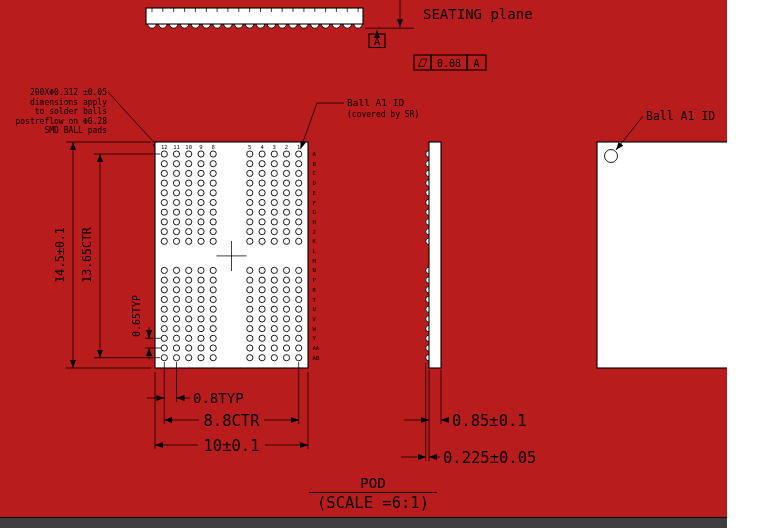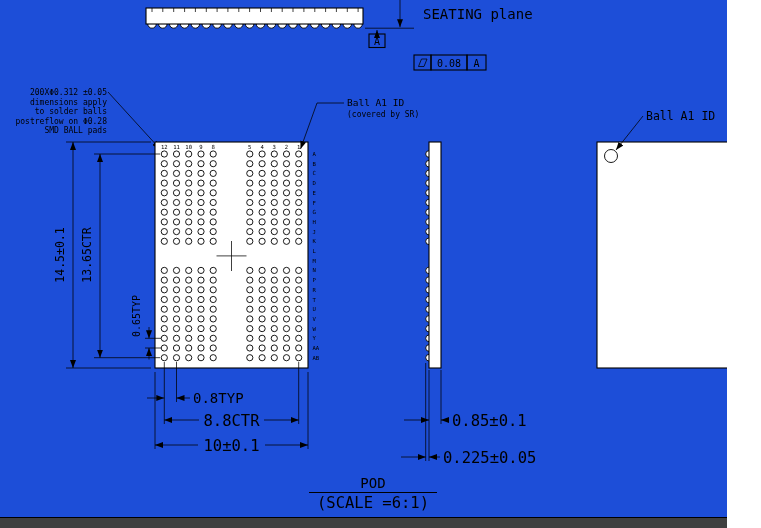--- a/index.html
+++ b/index.html
@@ -1,16 +1,16 @@
 <!DOCTYPE html>
 <html><head>
 <meta charset="utf-8">
 <style>
   html,body{margin:0;padding:0;background:#fff;}
-  #stage{position:relative;width:727px;height:528px;background:#1d4ed8;overflow:hidden;}
+  #stage{position:relative;width:727px;height:528px;background:#b91c1c;overflow:hidden;}
   svg{display:block;}
   svg text{font-family:"DejaVu Sans Mono","Liberation Mono",monospace;fill:#000;}
   .outline{fill:#fff;stroke:#000;stroke-width:1.1;}
   .ln{stroke:#000;stroke-width:1.1;fill:none;}
   .thin{stroke:#000;stroke-width:0.75;fill:none;}
   .ball{fill:#fff;stroke:#000;stroke-width:0.9;}
   .t5{font-size:5.6px;}
   .t8{font-size:8px;}
   .t9{font-size:9.5px;}
   .t10{font-size:10px;}

